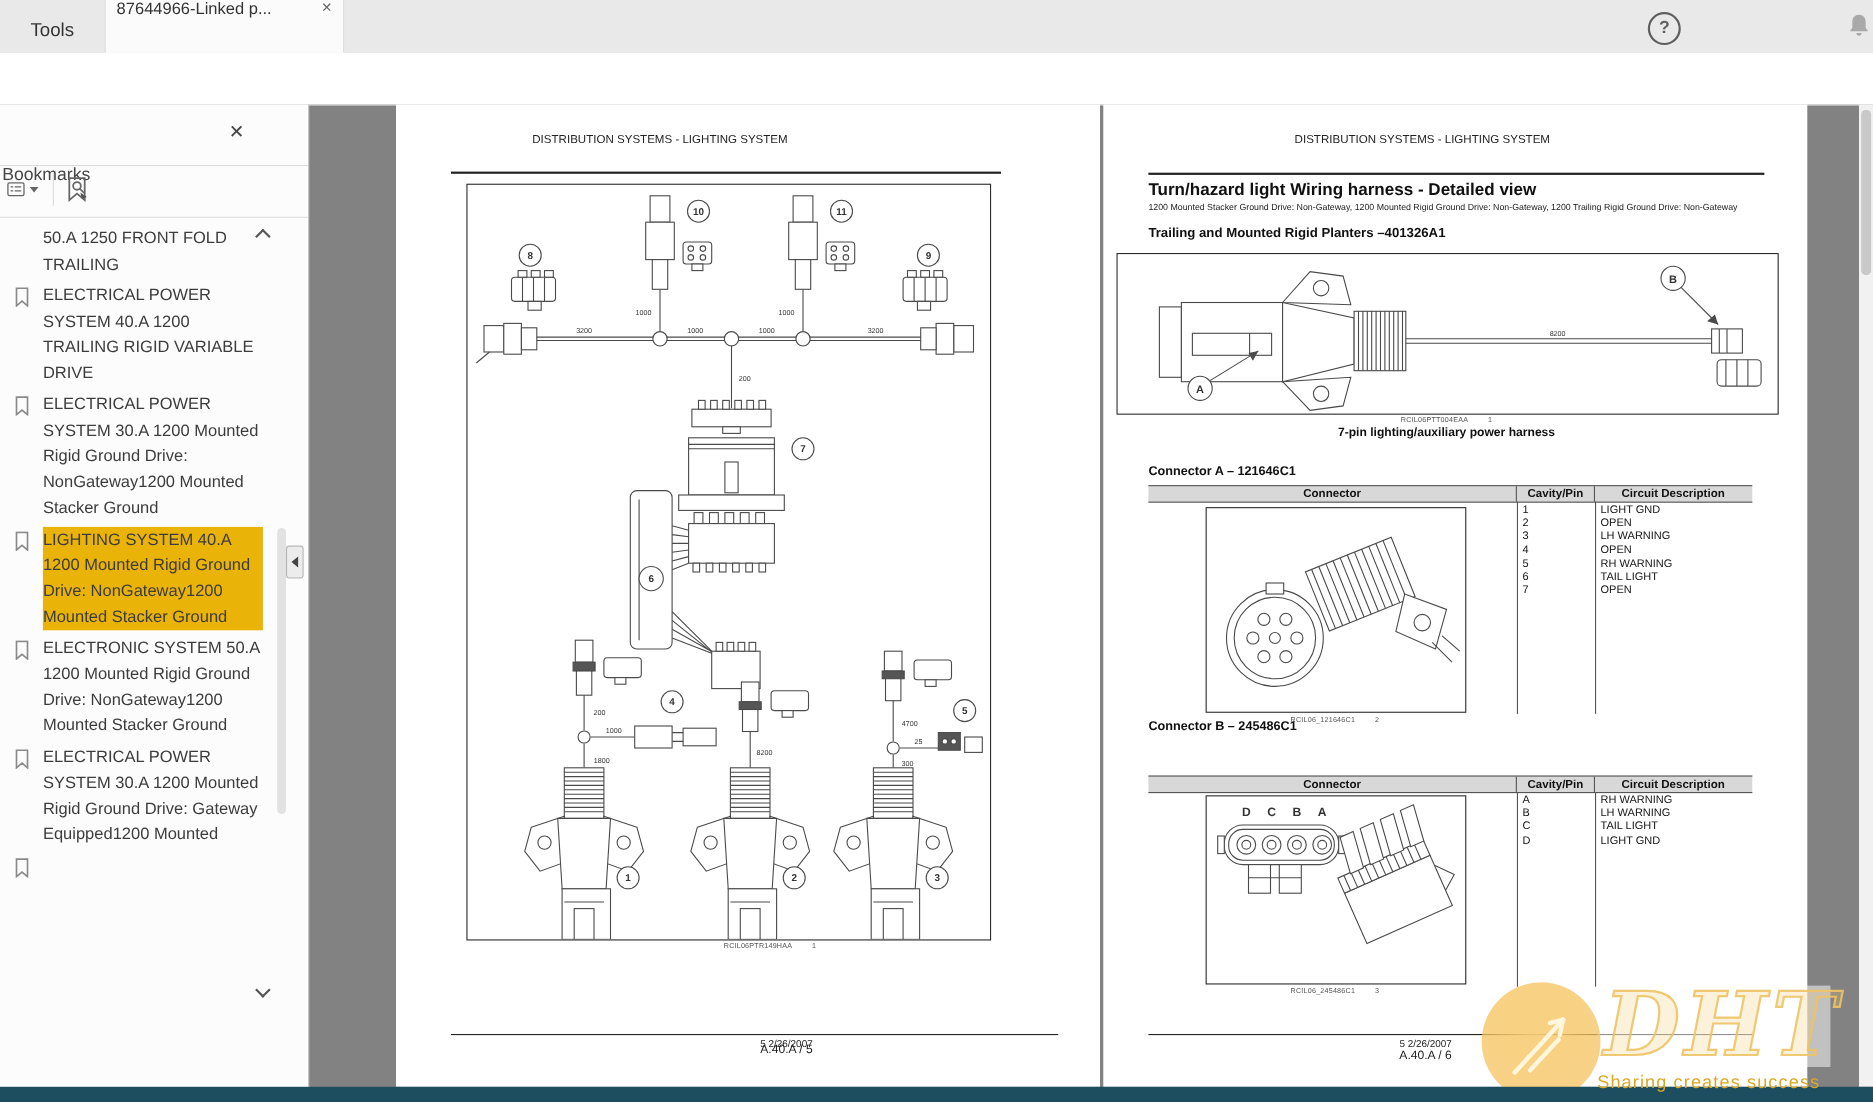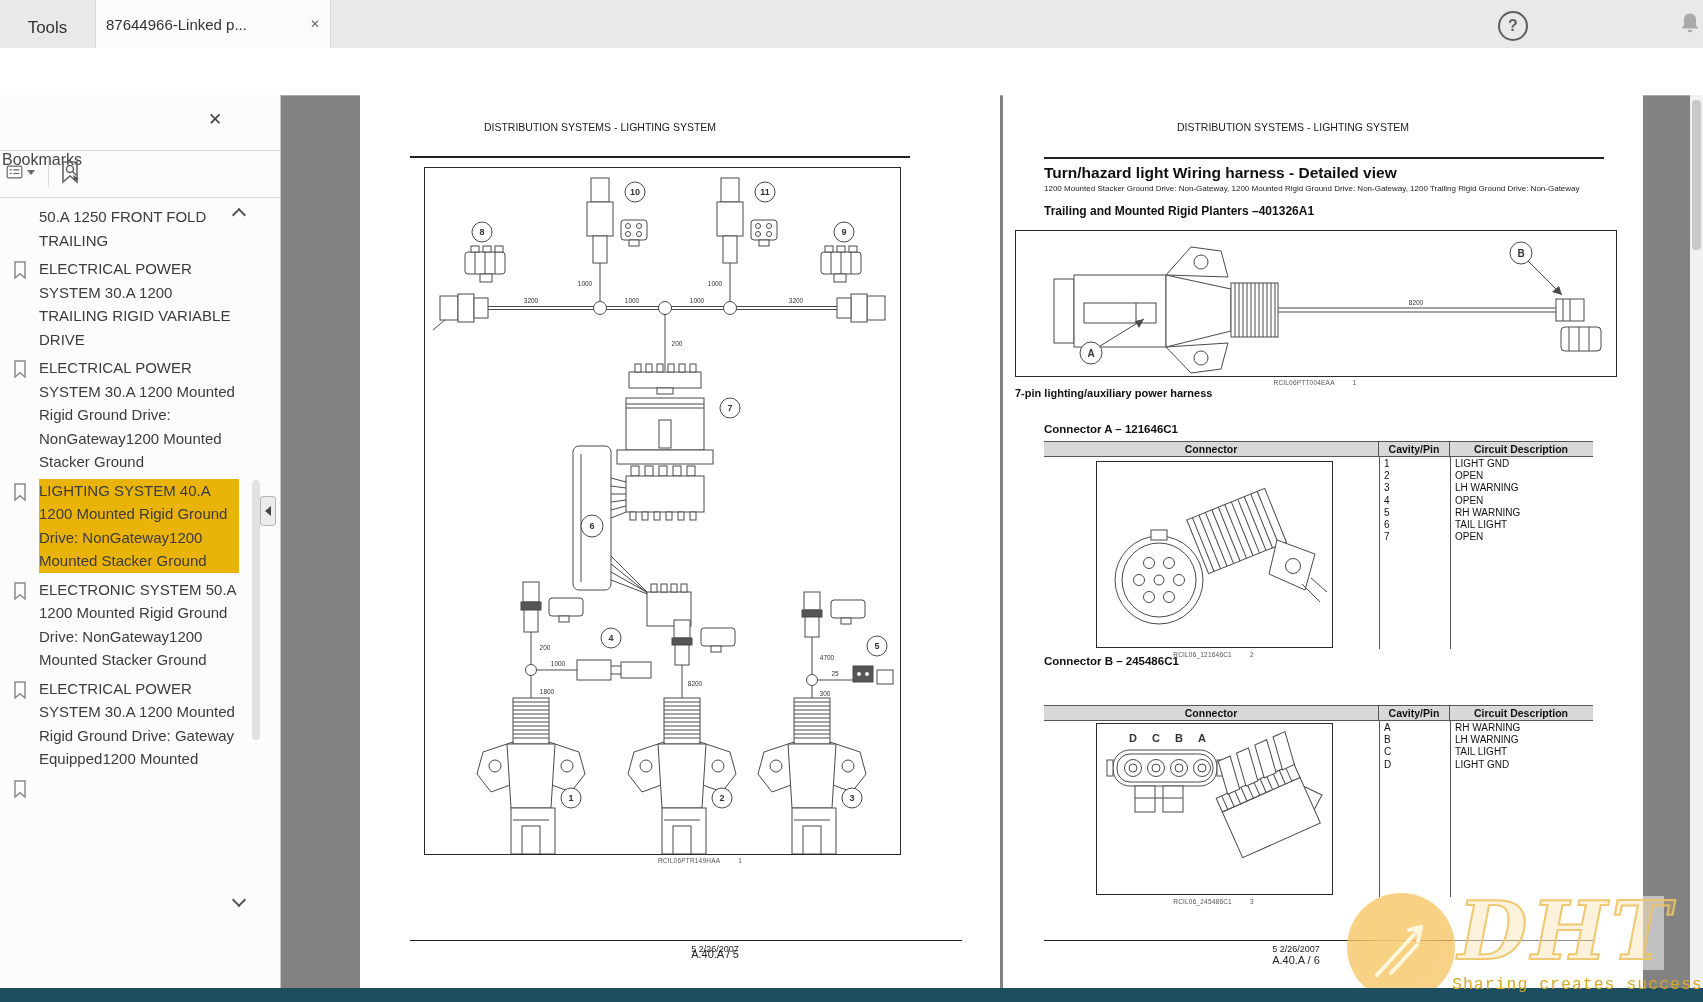--- a/index.html
+++ b/index.html
@@ -3,22 +3,22 @@
 <meta charset="utf-8">
 <style>
   html,body{margin:0;padding:0;background:#555;}
   #app{position:relative;width:1703px;height:1002px;background:#828282;overflow:hidden;
        font-family:"Liberation Sans",sans-serif;-webkit-font-smoothing:antialiased;}
   .abs{position:absolute;}
   
   #tabbar{left:0;top:0;width:1703px;height:48px;background:#e9e9e9;border-bottom:1px solid #d2d2d2;}
   #tab-tools{left:0;top:0;width:95px;height:56px;display:flex;align-items:center;justify-content:center;
              font-size:17px;color:#333;cursor:default;}
-  #tab-doc{left:95px;top:0;width:236px;height:48px;background:#fbfbfb;border-left:1px solid #d8d8d8;
-           border-right:1px solid #d8d8d8;display:flex;align-items:center;padding:15px 10px;box-sizing:border-box;}
+  #tab-doc{left:95px;top:0;width:218px;height:48px;background:#fbfbfb;border-left:1px solid #d8d8d8;
+           border-right:1px solid #d8d8d8;display:flex;padding:0 10px;box-sizing:border-box;}
   #tab-doc .t{font-size:15px;color:#333;flex:1;white-space:nowrap;overflow:hidden;}
   #tab-doc .x{font-size:12px;color:#666;margin-left:6px;cursor:pointer;}
   #help-circ{left:1498px;top:11px;width:26px;height:26px;border:2px solid #5f5f5f;border-radius:50%;
              display:flex;align-items:center;justify-content:center;font-size:16px;font-weight:bold;color:#5f5f5f;}
   
   #toolbar{left:0;top:48px;width:1703px;height:47px;background:#ffffff;border-bottom:1px solid #a8a8a8;}
   .tb-btn{position:absolute;top:57px;width:32px;height:32px;display:flex;align-items:center;justify-content:center;cursor:pointer;}
   .tb-btn svg{stroke:#606060;fill:none;stroke-width:1.8;stroke-linecap:round;stroke-linejoin:round;}
   #pg-input{left:718px;top:56px;width:52px;height:30px;border:none;border-bottom:1px solid #999;
             text-align:center;font-size:15px;color:#333;font-family:"Liberation Sans",sans-serif;background:#fff;outline:none;}
@@ -58,34 +58,34 @@
   .footer-date{font-size:9px;color:#222;text-align:center;}
   .footer-page{font-size:11px;color:#222;text-align:center;}
   #rp-title{font-size:15.5px;font-weight:bold;color:#101010;}
   #rp-sub{font-size:8px;color:#222;}
   #rp-sec{font-size:12px;font-weight:bold;color:#101010;}
   .conn-head{font-size:11.5px;font-weight:bold;color:#101010;}
   .th-row{display:flex;height:14px;border-top:1px solid #555;border-bottom:1px solid #555;background:#d8d8d8;}
   .th-cell{font-size:10.5px;font-weight:bold;color:#111;text-align:center;line-height:14px;box-sizing:border-box;}
   .vline{width:1px;background:#555;}
   .pincol div{font-size:10px;color:#111;line-height:12.2px;}
-  .fig-caption{font-size:11px;font-weight:bold;color:#111;}
+  .fig-caption{font-size:11px;font-weight:bold;color:#111;text-align:center;}
   svg text{font-family:"Liberation Sans",sans-serif;fill:#333;}
   .dwg{stroke:#4a4a4a;fill:#fff;stroke-width:1;}
   
   #tealbar{left:0;top:988px;width:1703px;height:14px;background:#1d4e60;z-index:6;}
   #vscroll{left:1690px;top:95px;width:13px;height:893px;background:#f1f1f1;z-index:4;}
   #vthumb{left:1692px;top:100px;width:9px;height:150px;background:#c9c9c9;border-radius:4px;z-index:5;}
   #wm-box{left:1452px;top:896px;width:212px;height:74px;background:rgba(255,255,255,.5);z-index:5;}
   #wm-dht{left:1458px;top:884px;font-family:"DejaVu Serif",serif;font-style:italic;font-weight:bold;
           font-size:80px;letter-spacing:4px;color:rgba(244,205,112,.25);
           -webkit-text-stroke:2px rgba(237,195,100,.9);z-index:6;}
   #wm-circ{left:1347px;top:893px;width:108px;height:108px;border-radius:50%;z-index:6;
            background:radial-gradient(circle at 45% 40%, rgba(248,206,122,.95), rgba(242,180,58,.6));}
-  #wm-slogan{left:1452px;top:975px;font-family:Liberation Mono, monospace;font-size:16.5px;
+  #wm-slogan{left:1452px;top:975px;font-family:Liberation Sans, sans-serif;font-size:16.5px;
              color:#d9a826;letter-spacing:1px;z-index:7;white-space:nowrap;}
 </style>
 </head>
 <body>
 
 <div id="app">
 
   <div id="tabbar" class="abs">
     <div id="tab-tools" class="abs">Tools</div>
     <div id="tab-doc" class="abs">
@@ -201,21 +201,21 @@
 
     <div id="bm-list" class="abs">
       <div class="bm-item">
         <span class="bm-ic" style="visibility:hidden"></span>
         <span class="bm-label">50.A 1250 FRONT FOLD TRAILING</span>
       </div>
       <div class="bm-item">
         <span class="bm-ic"><svg width="14" height="18" viewBox="0 0 14 18">
               <path d="M2 1h10v16l-5-4.2L2 17z"></path>
             </svg></span>
-        <span class="bm-label">ELECTRICAL POWER SYSTEM 30.A 1200 TRAILING RIGID VARIABLE DRIVE</span>
+        <span class="bm-label">ELECTRICAL POWER SYSTEM 40.A 1200 TRAILING RIGID VARIABLE DRIVE</span>
       </div>
       <div class="bm-item">
         <span class="bm-ic"><svg width="14" height="18" viewBox="0 0 14 18">
               <path d="M2 1h10v16l-5-4.2L2 17z"></path>
             </svg></span>
         <span class="bm-label">ELECTRICAL POWER SYSTEM 30.A 1200 Mounted Rigid Ground Drive: NonGateway1200 Mounted Stacker Ground</span>
       </div>
       <div class="bm-item">
         <span class="bm-ic"><svg width="14" height="18" viewBox="0 0 14 18">
               <path d="M2 1h10v16l-5-4.2L2 17z"></path>

